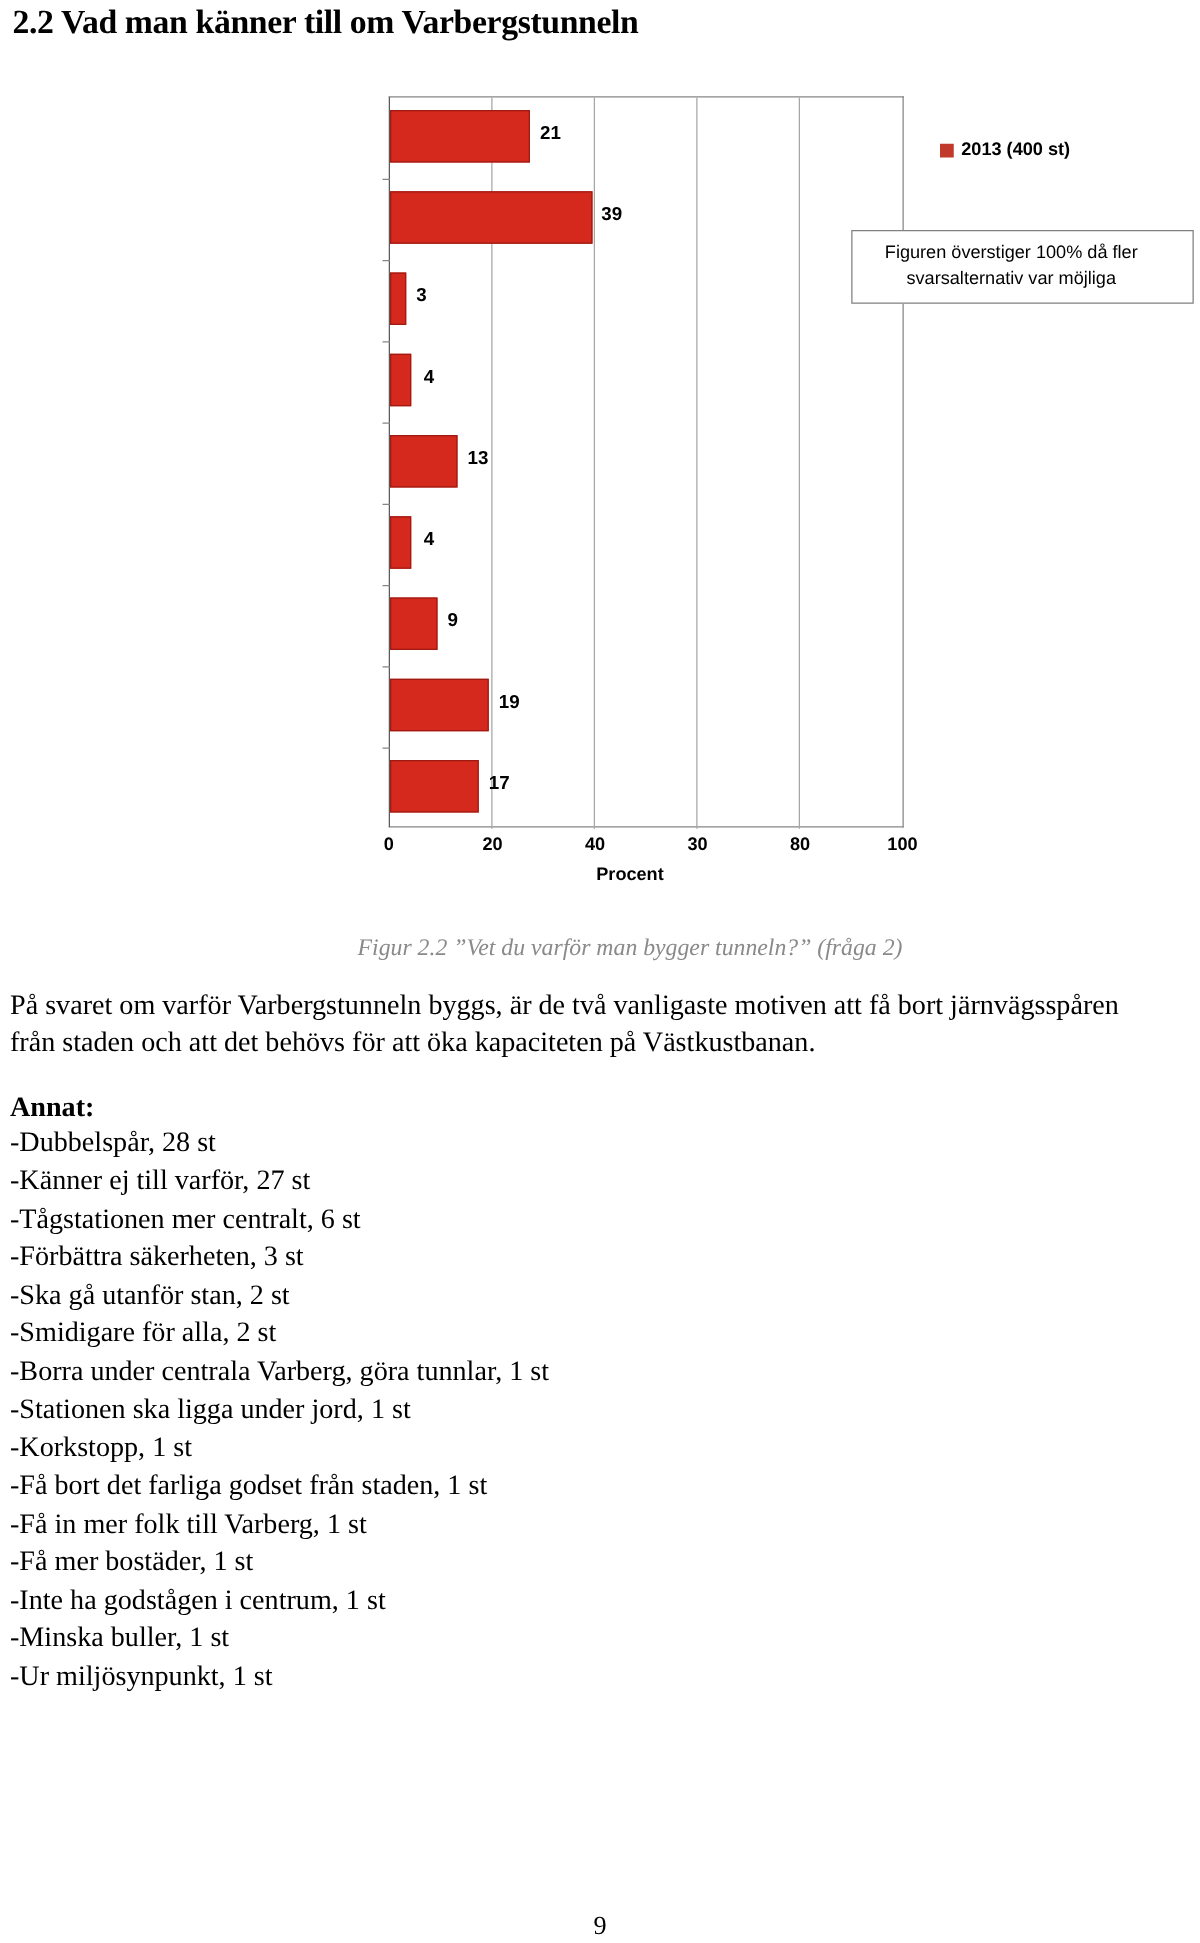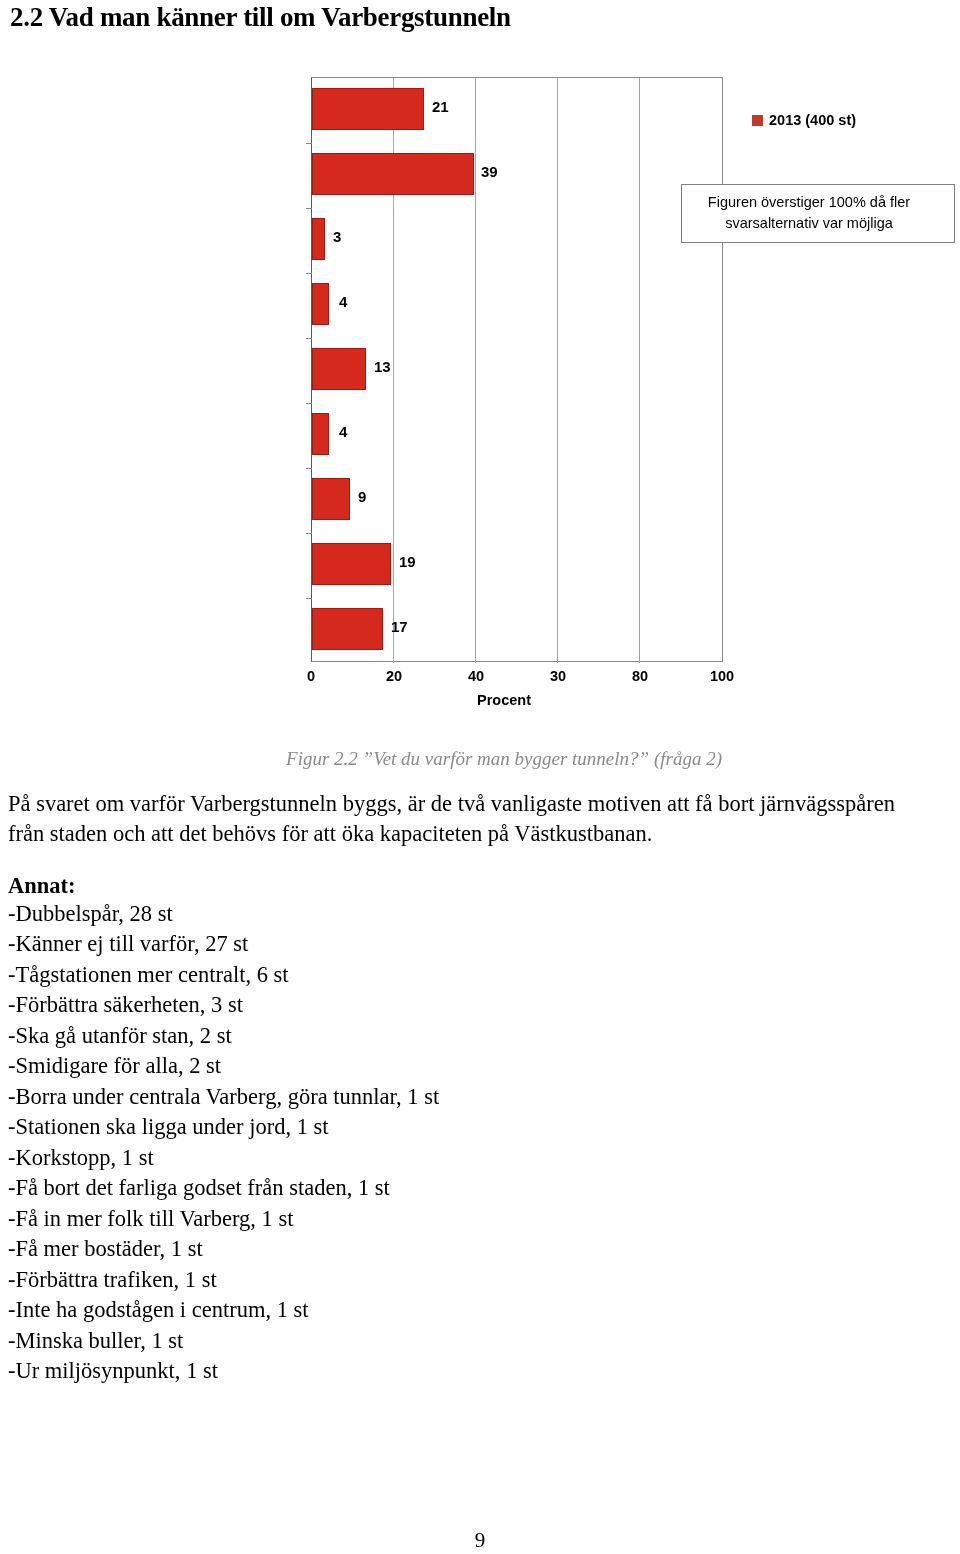--- a/index.html
+++ b/index.html
@@ -308,19 +308,18 @@
     <div class="li"><span>-Tågstationen mer centralt, </span><b>6 st</b></div>
     <div class="li"><span>-Förbättra säkerheten, </span><b>3 st</b></div>
     <div class="li"><span>-Ska gå utanför stan, </span><b>2 st</b></div>
     <div class="li"><span>-Smidigare för alla, </span><b>2 st</b></div>
     <div class="li"><span>-Borra under centrala Varberg, göra tunnlar, </span><b>1 st</b></div>
     <div class="li"><span>-Stationen ska ligga under jord, </span><b>1 st</b></div>
     <div class="li"><span>-Korkstopp, </span><b>1 st</b></div>
     <div class="li"><span>-Få bort det farliga godset från staden, </span><b>1 st</b></div>
     <div class="li"><span>-Få in mer folk till Varberg, </span><b>1 st</b></div>
     <div class="li"><span>-Få mer bostäder, </span><b>1 st</b></div>
-    <div class="li"><span>-Förbättra trafiken, </span><b>1 st</b></div>
     <div class="li"><span>-Inte ha godstågen i centrum, </span><b>1 st</b></div>
     <div class="li"><span>-Minska buller, </span><b>1 st</b></div>
     <div class="li"><span>-Ur miljösynpunkt, </span><b>1 st</b></div>
   </div>
 
 <div id="page-number">9</div>
 
 </body></html>

